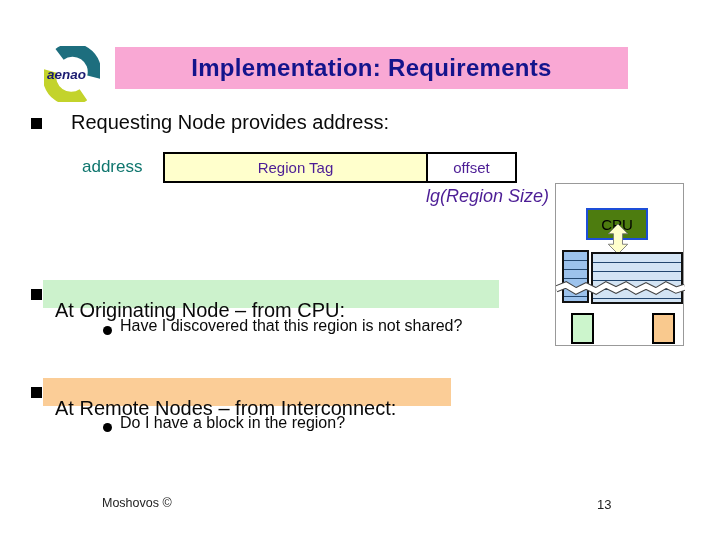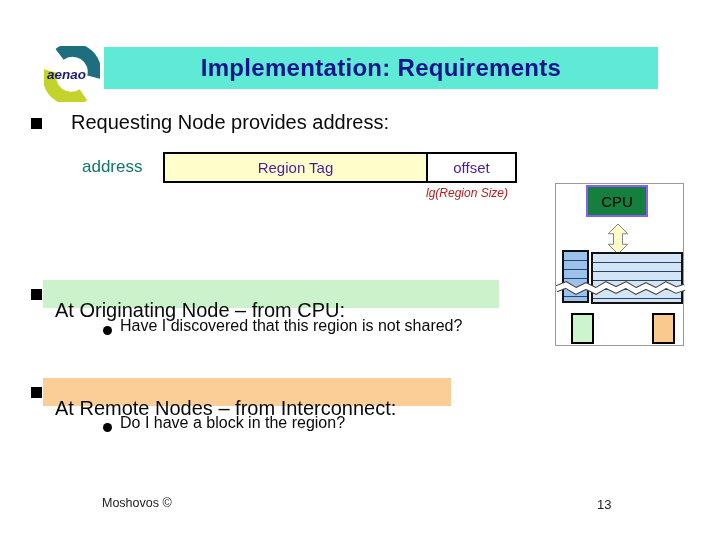--- a/index.html
+++ b/index.html
@@ -8,21 +8,21 @@
     font-family:"Liberation Sans", sans-serif;color:#111;
   }
   .abs{position:absolute;}
 
   
   .logo{left:44px;top:46px;width:56px;height:56px;}
   .logo svg{width:100%;height:100%;}
 
   
   .title-banner{
-    left:104px;top:47px;width:554px;height:42px;background:#5eead4;
+    left:115px;top:47px;width:513px;height:42px;background:#f9a8d4;
     display:flex;align-items:center;justify-content:center;
   }
   .title-banner span{
     font-size:24px;font-weight:bold;color:#14148c;letter-spacing:.3px;
   }
 
   
   .bullet-row{display:flex;align-items:flex-start;gap:16px;}
   .sq{width:11px;height:11px;background:#000;flex:0 0 auto;}
   .b1{left:31px;top:111px;}
@@ -43,27 +43,27 @@
   .sub-row .txt{font-size:16px;color:#0a0a0a;}
 
   
   .addr-label{left:82px;top:157px;font-size:17px;color:#0f766e;}
   .field{
     top:152px;height:31px;border:2px solid #000;box-sizing:border-box;
     display:flex;align-items:center;justify-content:center;font-size:15px;color:#4c1d95;
   }
   .field-region{left:163px;width:265px;background:#ffffcc;}
   .field-offset{left:426px;width:91px;background:#ffffff;}
-  .size-note{left:426px;top:186px;font-size:12px;font-style:italic;color:#b91c1c;}
+  .size-note{left:426px;top:186px;font-size:18px;font-style:italic;color:#4c1d95;}
 
   
   .panel{left:555px;top:183px;width:129px;height:163px;border:1px solid #999;box-sizing:border-box;background:#fff;}
   .cpu-box{
-    position:absolute;left:30px;top:1px;width:62px;height:32px;background:#15803d;
-    border:2px solid #8b5cf6;box-sizing:border-box;display:flex;align-items:center;justify-content:center;
+    position:absolute;left:30px;top:24px;width:62px;height:32px;background:#4d7c0f;
+    border:2px solid #1d4ed8;box-sizing:border-box;display:flex;align-items:center;justify-content:center;
     font-size:15px;color:#000;
   }
   .cpu-arrow{position:absolute;left:44px;top:40px;width:36px;height:30px;}
   .cache-col{
     position:absolute;left:6px;top:66px;width:27px;height:53px;background:#9cc2ec;
     border:2px solid #111;box-sizing:border-box;
     background-image:repeating-linear-gradient(to bottom,transparent 0,transparent 8px,#22466e 8px,#22466e 9px);
   }
   .cache-table{
     position:absolute;left:35px;top:68px;width:92px;height:52px;background:#d3e4f4;

